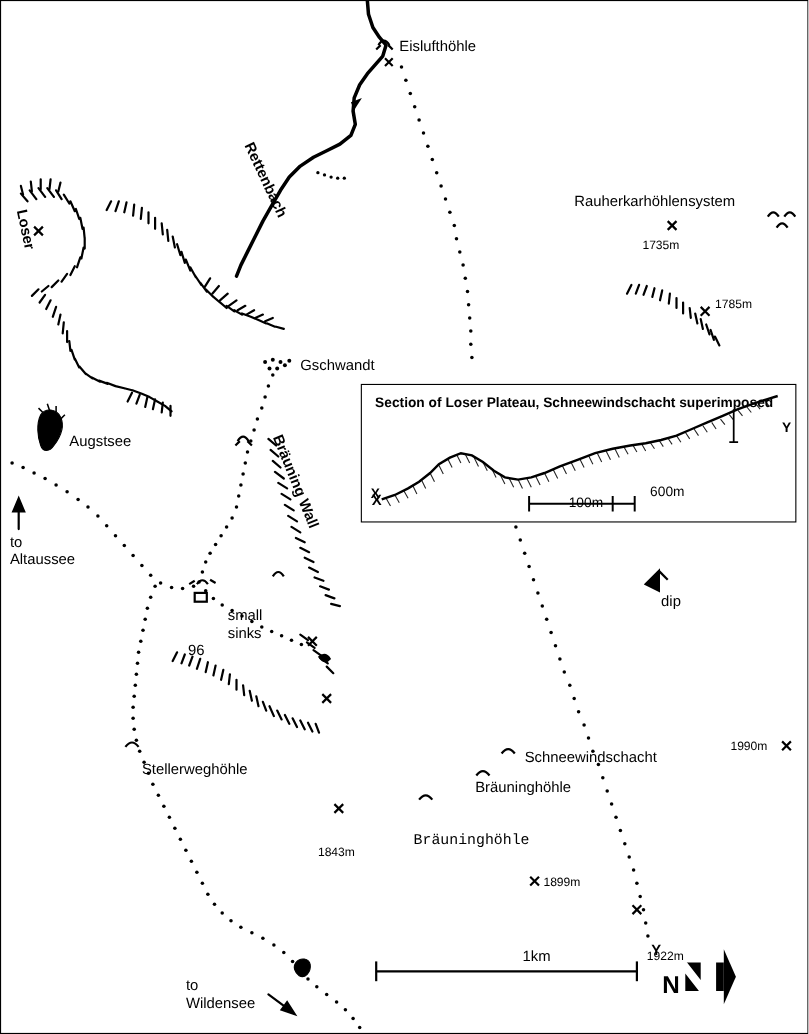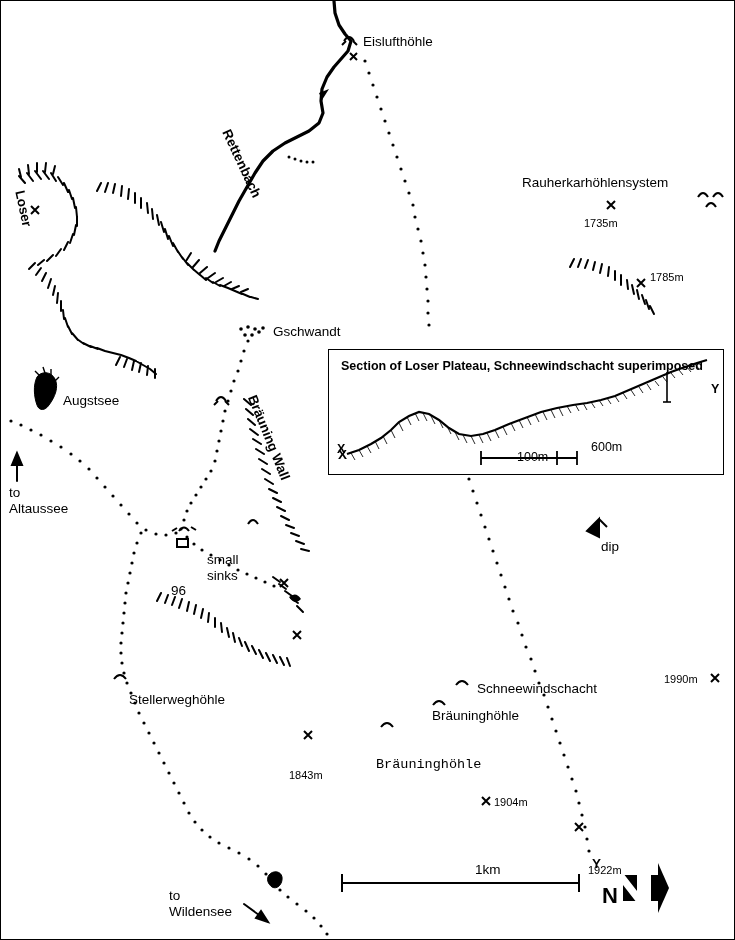--- a/index.html
+++ b/index.html
@@ -476,21 +476,21 @@
 sinks</div>
   <div class="lbl small-note" style="left:170px; top:550px;">96</div>
   <div class="lbl place" style="left:8px; top:484px;">to
 Altaussee</div>
   <div class="lbl place" style="left:128px; top:691px;text-align:right;">Stellerweghöhle</div>
   <div class="lbl elev" style="left:288px; top:746px;margin-top:22px;">1843m</div>
   <div class="lbl place" style="left:375px; top:756px;font-family:Liberation Mono, monospace;">Bräuninghöhle</div>
   <div class="lbl place" style="left:431px; top:707px;">Bräuninghöhle</div>
   <div class="lbl place" style="left:476px; top:680px;">Schneewindschacht</div>
   <div class="lbl elev" style="left:663px; top:672px;">1990m</div>
-  <div class="lbl elev" style="left:493px; top:795px;">1904m</div>
+  <div class="lbl elev" style="left:493px; top:795px;">1899m</div>
   <div class="lbl elev" style="left:587px; top:863px;">1922m</div>
   <div class="lbl place" style="left:600px; top:538px;">dip</div>
   <div class="lbl place" style="left:168px; top:887px;">to
 Wildensee</div>
 
   <div class="lbl place" style="left:474px; top:861px;">1km</div>
 
   <div class="xy" style="left:337px; top:446px;">X</div>
   <div class="xy" style="left:591px; top:855px;">Y</div>
 

